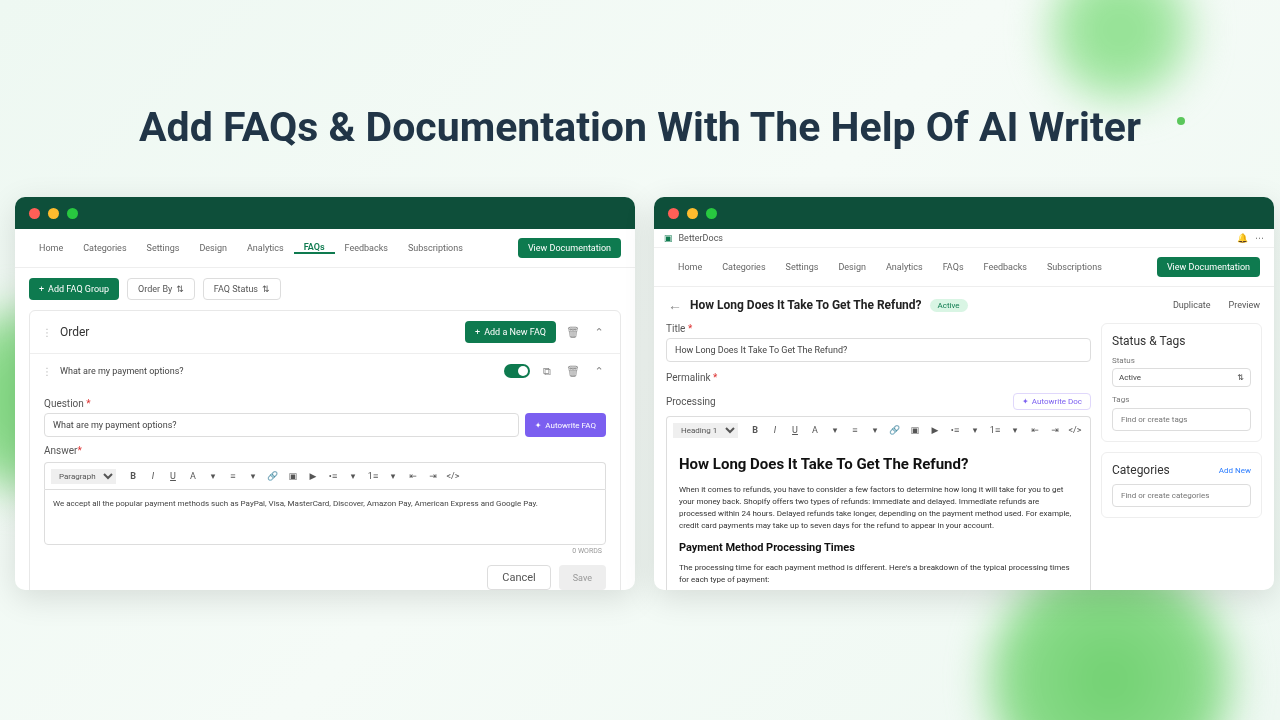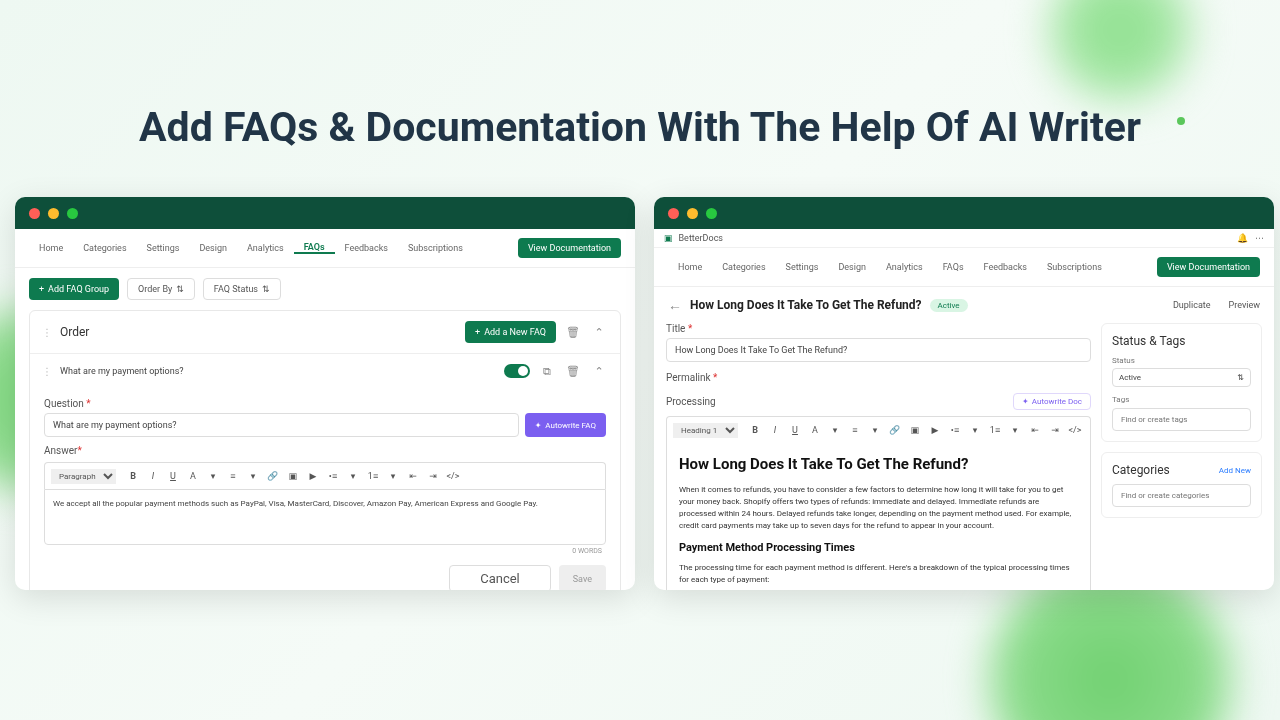--- a/index.html
+++ b/index.html
@@ -41,21 +41,21 @@
 .input{width:100%;border:1px solid #ddd;border-radius:4px;padding:6px 8px;font-size:9px;color:#444}
 .field-row{display:flex;gap:6px;align-items:stretch}
 .field-row .input{flex:1}
 .btn-ai{background:#7b5ff0;color:#fff;border:none;border-radius:4px;padding:0 10px;font-size:8px;display:flex;align-items:center;gap:4px;cursor:pointer;white-space:nowrap}
 .rte-toolbar{border:1px solid #ddd;border-bottom:none;border-radius:4px 4px 0 0;padding:4px 6px;display:flex;align-items:center;gap:2px;margin-top:6px}
 .rte-btn{width:18px;height:18px;display:flex;align-items:center;justify-content:center;font-size:9px;color:#555;cursor:pointer;border-radius:2px}
 .rte-sel{border:none;font-size:8px;color:#555;padding:2px 4px;margin-right:6px}
 .rte-body{border:1px solid #ddd;border-radius:0 0 4px 4px;padding:8px;min-height:56px;font-size:8px;color:#444;line-height:1.5}
 .word-count{text-align:right;font-size:7px;color:#999;padding:2px 4px}
 .actions{display:flex;justify-content:flex-end;gap:8px;padding:8px 0 0}
-.btn-cancel{background:#fff;border:1px solid #ddd;border-radius:4px;padding:5px 30px;font-size:13px;color:#555;cursor:pointer}
+.btn-cancel{background:#fff;border:1px solid #ddd;border-radius:4px;padding:5px 14px;font-size:11px;color:#555;cursor:pointer}
 .btn-save{background:#eee;border:none;border-radius:4px;padding:5px 14px;font-size:9px;color:#999;cursor:pointer}
 
 
 .brand-row{display:flex;align-items:center;padding:4px 10px;font-size:9px;color:#555;gap:6px;border-bottom:1px solid #f0f0f0}
 .brand-row .spacer{flex:1}
 .doc-head{display:flex;align-items:center;padding:10px 14px;gap:8px}
 .back{color:#888;font-size:14px;cursor:pointer}
 .doc-title{font-size:12px;font-weight:700;color:#222}
 .badge{background:#d9f5e4;color:#0e7a4f;font-size:8px;padding:2px 8px;border-radius:8px}
 .doc-head .spacer{flex:1}

